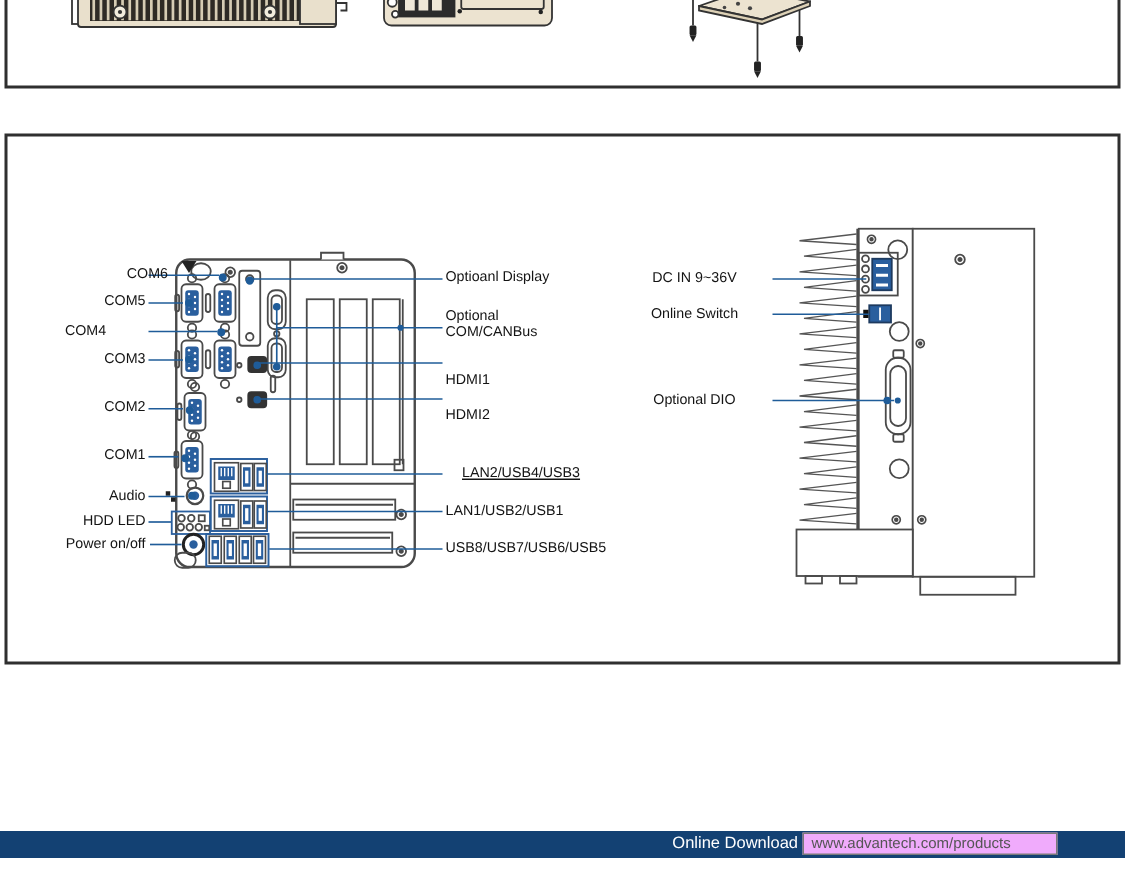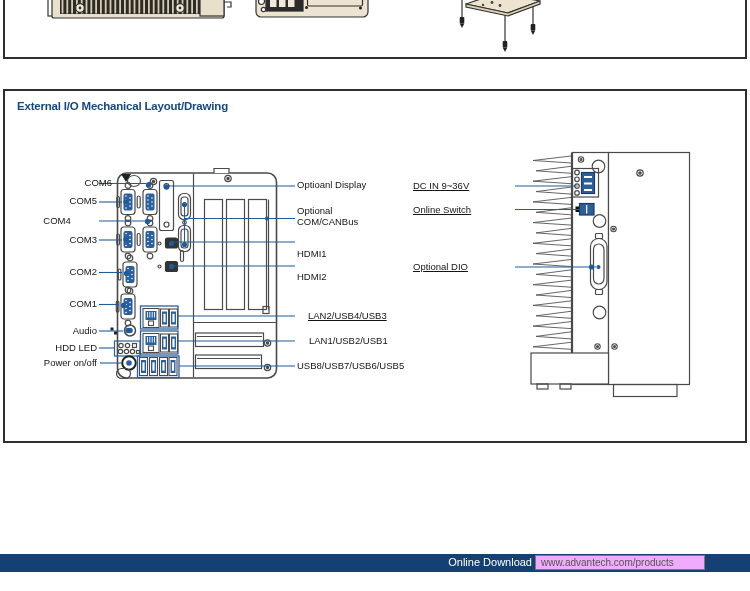--- a/index.html
+++ b/index.html
@@ -6,21 +6,21 @@
   .page{position:relative;width:750px;height:591px;background:#ffffff;overflow:hidden;
         font-family:"Liberation Sans",sans-serif;}
   .box{position:absolute;border:2px solid #2f2f2f;background:#ffffff;box-sizing:border-box;}
   .top-box{left:3px;top:-12px;width:744px;height:71px;}
   .main-box{left:3px;top:89px;width:744px;height:354px;}
   .svg-layer{position:absolute;left:0;top:0;pointer-events:none;}
   .section-title{position:absolute;left:17px;top:100px;font-size:11.5px;font-weight:bold;
         color:#15497f;letter-spacing:-0.2px;}
   .lbl{position:absolute;font-size:9.5px;color:#141414;line-height:11px;white-space:pre-line;}
   .lbl-r{width:80px;text-align:right;}
-  .lbl-rr{width:100px;text-align:left;text-decoration:underline;}
+  .lbl-rr{width:100px;text-align:center;}
   .footer-bar{position:absolute;left:0;top:554px;width:750px;height:18px;background:#134173;}
   .footer-label{position:absolute;right:218px;top:556px;font-size:11px;font-weight:normal;color:#ffffff;}
   .footer-url{position:absolute;left:535px;top:555px;width:170px;height:15px;background:#f0abfc;
         border:1px solid #7a7a7a;box-sizing:border-box;font-size:10px;color:#555;
         line-height:13px;padding-left:5px;overflow:hidden;}
 </style>
 </head>
 <body>
 
 <div class="page">
@@ -70,21 +70,20 @@
             <path d="M502.7,47.5 l2.3,4.5 l2.3,-4.5 z"></path>
           <rect x="530.7" y="24" width="4.6" height="6.5" rx="1"></rect>
             <path d="M530.7,30.5 l2.3,4.5 l2.3,-4.5 z"></path>
         </g>
       </g>
     </g>
   </svg>
   <div class="box top-box" style="background:transparent;"></div>
 
   <div class="box main-box"></div>
-  <div class="section-title">External I/O Mechanical Layout/Drawing</div>
 
   <svg class="svg-layer" width="750" height="591" viewBox="0 0 750 591">
     <defs>
       <g id="screw">
           <circle r="3.2" fill="#fff" stroke="#4a4a4a" stroke-width="1.2"></circle>
           <circle r="1.1" fill="#4a4a4a"></circle>
         </g>
       <g id="screw-s">
           <circle r="2.7" fill="#fff" stroke="#4a4a4a" stroke-width="1.1"></circle>
           <circle r="0.9" fill="#4a4a4a"></circle>
@@ -319,21 +318,21 @@
   <div class="lbl lbl-r" style="left:17px;top:325px;">Audio</div>
   <div class="lbl lbl-r" style="left:17px;top:342px;">HDD LED</div>
   <div class="lbl lbl-r" style="left:17px;top:357px;">Power on/off</div>
 
   <div class="lbl" style="left:297px;top:179px;">Optioanl Display</div>
   <div class="lbl" style="left:297px;top:205px;">Optional
 COM/CANBus</div>
   <div class="lbl" style="left:297px;top:235px;margin-top:36px;">HDMI2</div>
   <div class="lbl" style="left:297px;top:248px;">HDMI1</div>
   <div class="lbl" style="left:308px;top:310px;text-decoration:underline;">LAN2/USB4/USB3</div>
-  <div class="lbl" style="left:297px;top:335px;margin-left:12px;">LAN1/USB2/USB1</div>
+  <div class="lbl" style="left:297px;top:335px;">LAN1/USB2/USB1</div>
   <div class="lbl" style="left:297px;top:360px;">USB8/USB7/USB6/USB5</div>
 
   <div class="lbl lbl-rr" style="left:413px;top:180px;">DC IN 9~36V</div>
   <div class="lbl lbl-rr" style="left:413px;top:204px;">Online Switch</div>
   <div class="lbl lbl-rr" style="left:413px;top:261px;">Optional DIO</div>
 
   <div class="footer-bar"></div>
   <div class="footer-label">Online Download</div>
   <div class="footer-url">www.advantech.com/products</div>
 

